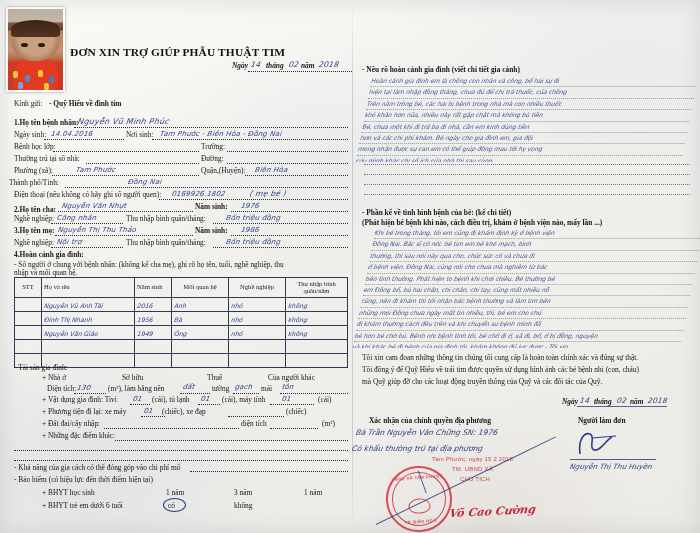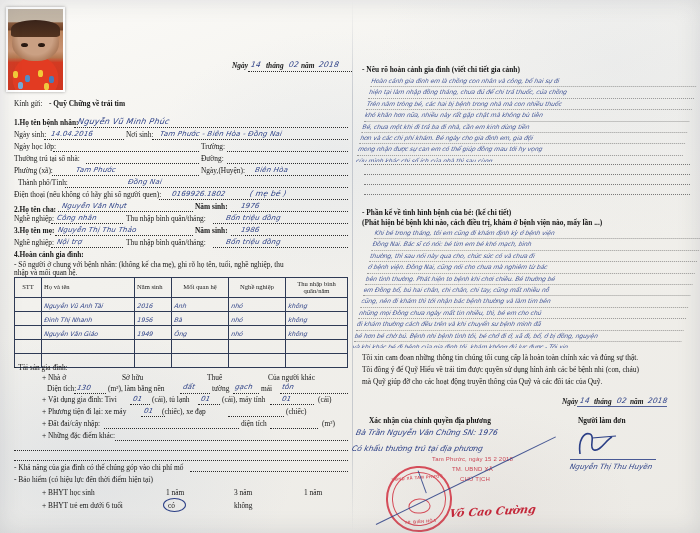--- a/index.html
+++ b/index.html
@@ -282,61 +282,62 @@
       <div class="eye" style="left:30px; top:34px"></div>
       <div class="pat-dot" style="left:5px; top:62px; background:#f2d23a"></div>
       <div class="pat-dot" style="left:17px; top:66px; background:#4a8fd0"></div>
       <div class="pat-dot" style="left:30px; top:61px; background:#f2d23a"></div>
       <div class="pat-dot" style="left:41px; top:67px; background:#3f7fc4"></div>
       <div class="pat-dot" style="left:10px; top:73px; background:#6fb0e0"></div>
       <div class="pat-dot" style="left:36px; top:74px; background:#efd040"></div>
     </div>
   </div>
 
+  <div id="doc-title">ĐƠN XIN TRỢ GIÚP PHẪU THUẬT TIM</div>
 
   <div class="abs lbl" style="left:232px; top:62px; font-style:italic; font-weight:bold">Ngày</div>
   <div class="abs hw" style="left:251px; top:60px; font-size:7.6px">14</div>
   <div class="abs lbl" style="left:266px; top:62px; font-style:italic; font-weight:bold">tháng</div>
   <div class="abs hw" style="left:289px; top:60px; font-size:7.6px">02</div>
   <div class="abs lbl" style="left:301px; top:62px; font-style:italic; font-weight:bold">năm</div>
   <div class="abs hw" style="left:319px; top:60px; font-size:7.6px">2018</div>
   <div class="abs dots" style="left:248px; top:71px; width:104px"></div>
 
   <div class="abs lbl" style="left:14px; top:100px">Kính gửi:</div>
-  <div class="abs lbl bold" style="left:49px; top:100px">- Quỹ Chững về trái tim</div>
+  <div class="abs lbl bold" style="left:49px; top:100px">- Quỹ Hiểu về đình tim</div>
 
   <div class="abs lbl bold" style="left:14px; top:119px">1.Họ tên bệnh nhân:</div>
   <div class="abs dots" style="left:74px; top:127px; width:274px"></div>
   <div class="abs hw" style="left:78px; top:117px; font-size:8px">Nguyễn Vũ Minh Phúc</div>
 
   <div class="abs lbl" style="left:14px; top:131px">Ngày sinh:</div>
   <div class="abs dots" style="left:44px; top:139px; width:80px"></div>
   <div class="abs hw" style="left:51px; top:130px">14.04.2016</div>
   <div class="abs lbl" style="left:126px; top:131px">Nơi sinh:</div>
   <div class="abs dots" style="left:152px; top:139px; width:196px"></div>
   <div class="abs hw" style="left:160px; top:130px">Tam Phước - Biên Hòa - Đồng Nai</div>
 
-  <div class="abs lbl" style="left:14px; top:143px">Ngày học lớp:</div>
+  <div class="abs lbl" style="left:14px; top:143px">Bệnh học lớp:</div>
   <div class="abs dots" style="left:53px; top:151px; width:146px"></div>
   <div class="abs lbl" style="left:201px; top:143px">Trường:</div>
   <div class="abs dots" style="left:227px; top:151px; width:121px"></div>
 
   <div class="abs lbl" style="left:14px; top:155px">Thường trú tại số nhà:</div>
   <div class="abs dots" style="left:86px; top:163px; width:113px"></div>
   <div class="abs lbl" style="left:201px; top:155px">Đường:</div>
   <div class="abs dots" style="left:227px; top:163px; width:121px"></div>
 
   <div class="abs lbl" style="left:14px; top:167px">Phường (xã):</div>
   <div class="abs dots" style="left:52px; top:175px; width:147px"></div>
   <div class="abs hw" style="left:76px; top:166px">Tam Phước</div>
-  <div class="abs lbl" style="left:201px; top:167px">Ngày,(Huyện):</div>
+  <div class="abs lbl" style="left:201px; top:167px">Quận,(Huyện):</div>
   <div class="abs dots" style="left:245px; top:175px; width:103px"></div>
   <div class="abs hw" style="left:255px; top:166px">Biên Hòa</div>
 
-  <div class="abs lbl" style="left:18px; top:179px">Thành phố/Tỉnh:</div>
+  <div class="abs lbl" style="left:9px; top:179px">Thành phố/Tỉnh:</div>
   <div class="abs dots" style="left:65px; top:187px; width:283px"></div>
   <div class="abs hw" style="left:128px; top:178px">Đồng Nai</div>
 
   <div class="abs lbl" style="left:14px; top:191px">Điện thoại (nếu không có hãy ghi số người quen):</div>
   <div class="abs dots" style="left:159px; top:199px; width:189px"></div>
   <div class="abs hw" style="left:172px; top:190px">0169926.1802</div>
   <div class="abs hw" style="left:250px; top:189px; font-size:7.6px">( mẹ bé )</div>
 
   <div class="abs lbl bold" style="left:14px; top:206px">2.Họ tên cha:</div>
   <div class="abs dots" style="left:58px; top:211px; width:135px"></div>
@@ -466,21 +467,21 @@
   <div class="abs dots" style="left:104px; top:428px; width:135px"></div>
   <div class="abs lbl" style="left:241px; top:420px">diện tích</div>
   <div class="abs dots" style="left:270px; top:428px; width:48px"></div>
   <div class="abs lbl" style="left:322px; top:420px">(m²)</div>
 
   <div class="abs lbl" style="left:42px; top:432px">+ Những đặc điểm khác:</div>
   <div class="abs dots" style="left:115px; top:440px; width:233px"></div>
   <div class="abs dots" style="left:14px; top:450px; width:334px"></div>
   <div class="abs dots" style="left:14px; top:460px; width:334px"></div>
 
-  <div class="abs lbl" style="left:14px; top:464px">- Khả năng của gia đình có thể chúng góp vào chi phí mổ</div>
+  <div class="abs lbl" style="left:14px; top:464px">- Khả năng của gia cách có thể đóng góp vào chi phí mổ</div>
   <div class="abs dots" style="left:190px; top:471px; width:158px"></div>
   <div class="abs lbl" style="left:14px; top:476px">- Bảo hiểm (có hiệu lực đến thời điểm hiện tại)</div>
 
   <div class="abs lbl" style="left:42px; top:489px">+ BHYT học sinh</div>
   <div class="abs lbl" style="left:166px; top:489px">1 năm</div>
   <div class="abs lbl" style="left:234px; top:489px">3 năm</div>
   <div class="abs lbl" style="left:304px; top:489px">1 năm</div>
 
   <div class="abs lbl" style="left:42px; top:502px">+ BHYT trẻ em dưới 6 tuổi</div>
   <div class="abs lbl" style="left:168px; top:502px">có</div>

